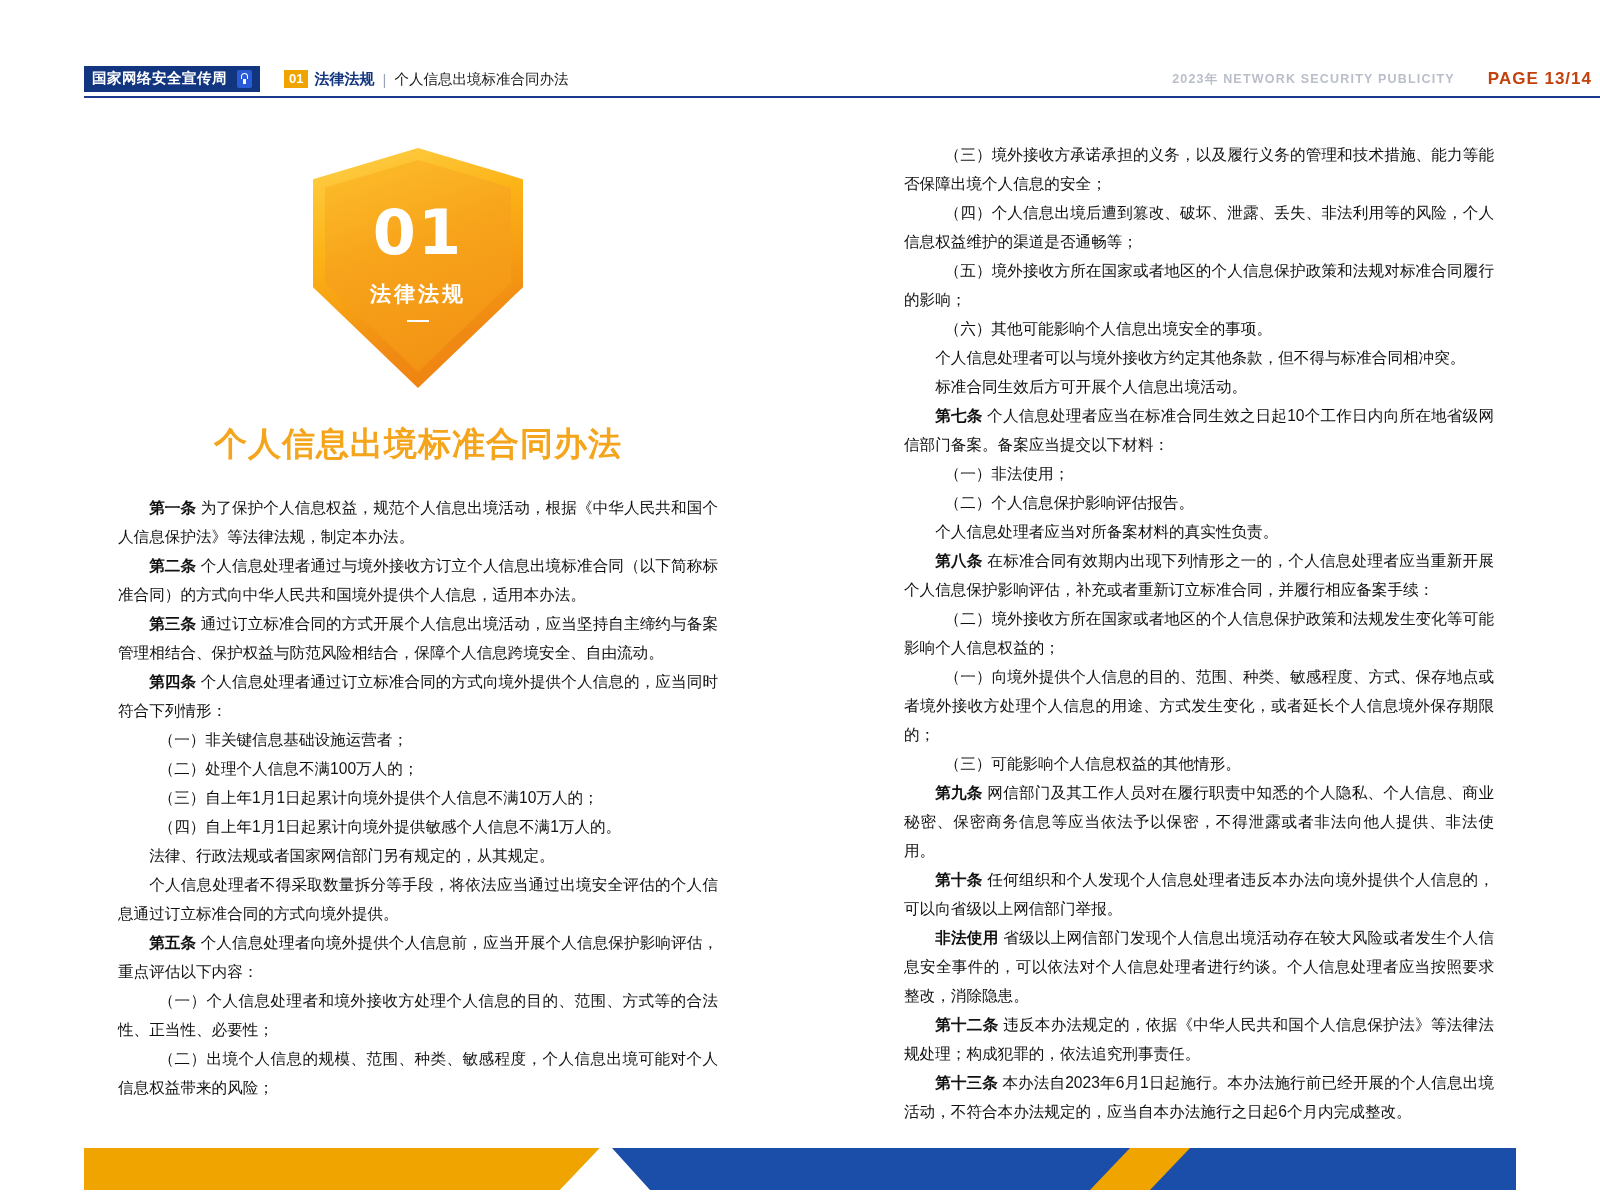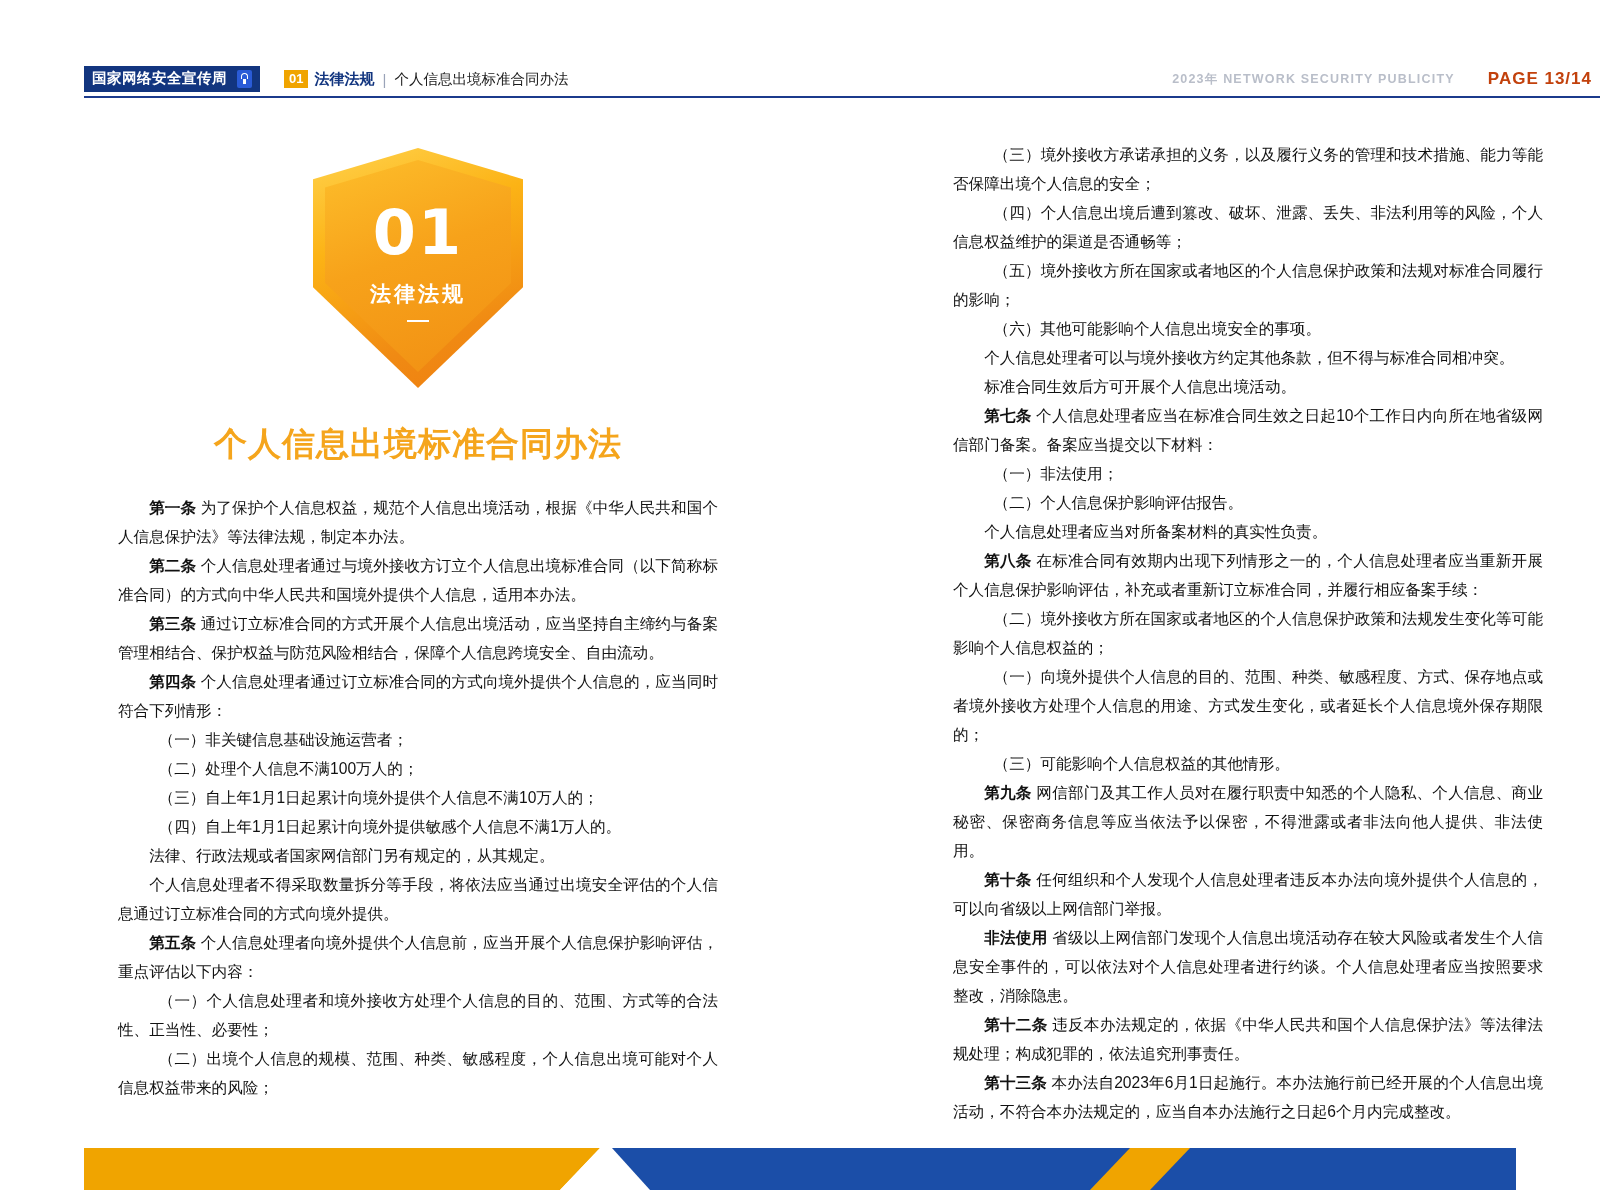--- a/index.html
+++ b/index.html
@@ -130,21 +130,21 @@
 
   
   .col-left {
     position: absolute;
     left: 118px;
     top: 140px;
     width: 600px;
   }
   .col-right {
     position: absolute;
-    left: 953px;
+    left: 904px;
     top: 140px;
     width: 590px;
   }
 
   
   .emblem-wrap {
     width: 600px;
     display: flex;
     justify-content: center;
     margin-top: 8px;

